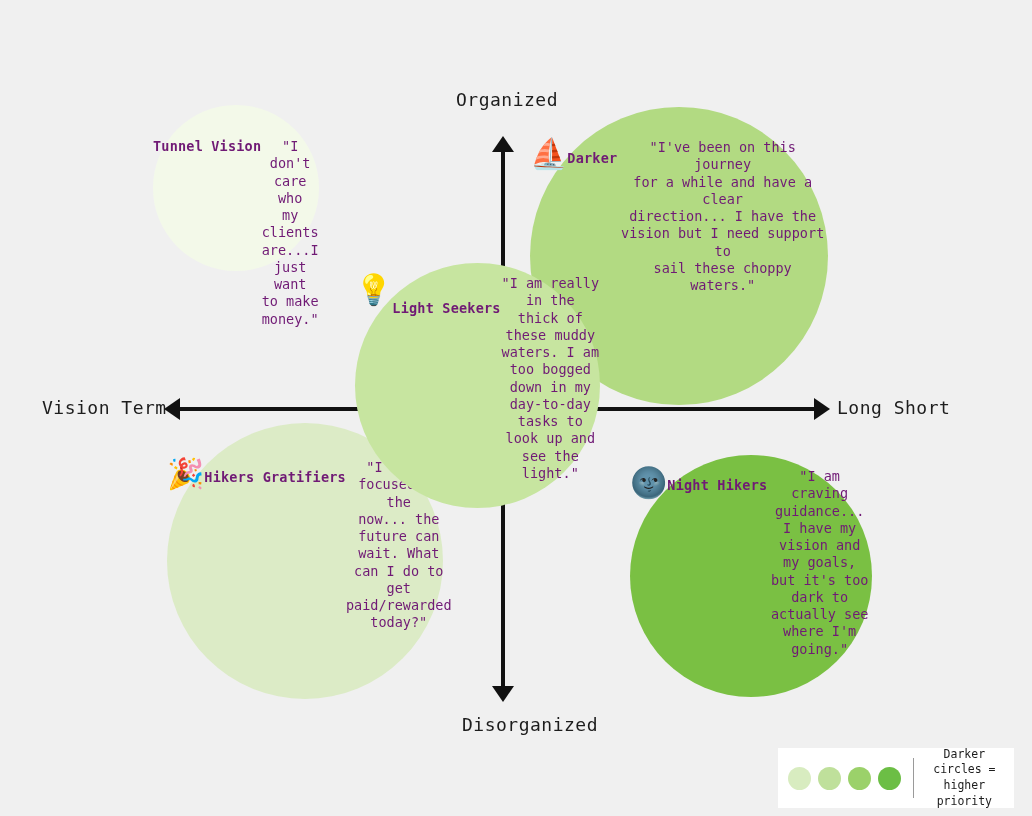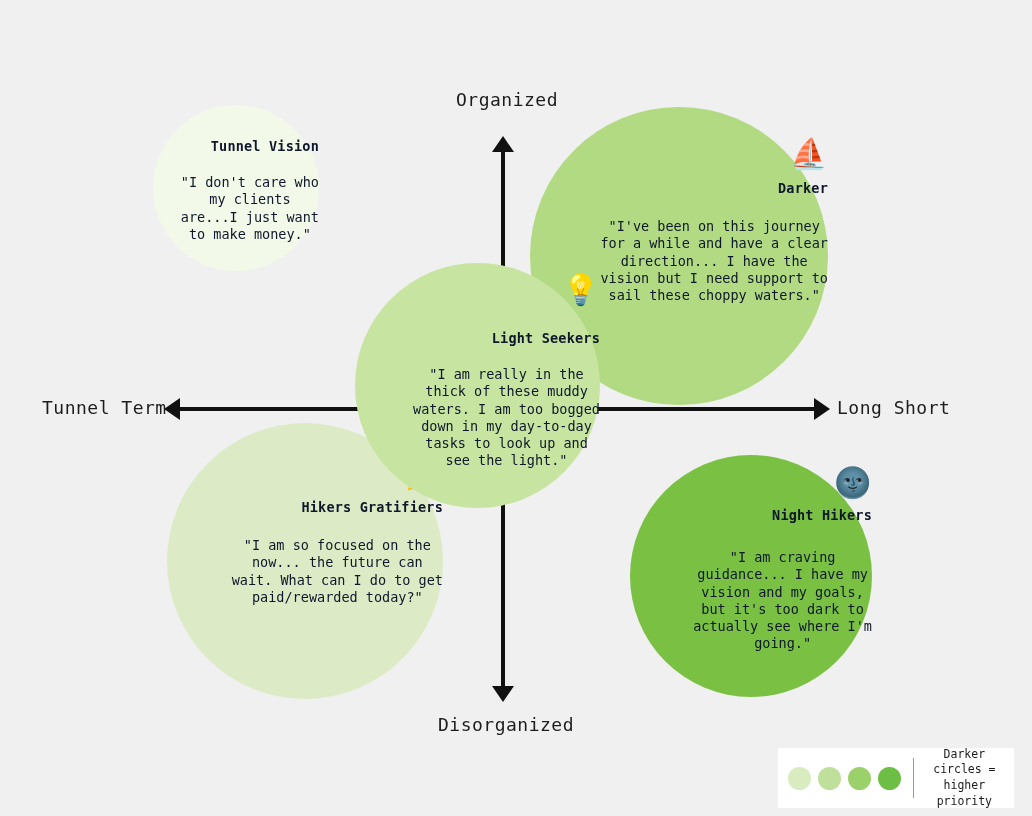--- a/index.html
+++ b/index.html
@@ -53,33 +53,33 @@
 
   .axis-label {
     position: absolute;
     font-size: 18px;
     color: #1d1d1d;
     letter-spacing: 0.5px;
     white-space: nowrap;
     font-family: "DejaVu Sans Mono", "Liberation Mono", monospace;
   }
   .lbl-top    { left: 456px; top: 89px; }
-  .lbl-bottom { left: 438px; top: 714px; }
+  .lbl-bottom { left: 462px; top: 714px; }
   .lbl-left   { left: 42px;  top: 397px; }
   .lbl-right  { left: 837px; top: 397px; }
 
   
   .bubble {
     position: absolute;
     border-radius: 50%;
     display: flex;
-    flex-direction: column;
-    align-items: flex-end;
+    flex-direction: row;
+    align-items: flex-start;
     text-align: center;
-    color: #0f172a;
+    color: #701a75;
   }
   .bubble .emoji {
     font-size: 30px;
     line-height: 1;
     font-family: "DejaVu Sans", sans-serif;
   }
   .bubble .title {
     font-weight: bold;
     font-size: 13.5px;
     letter-spacing: 0.2px;
@@ -163,21 +163,21 @@
 
   <div class="axis-line axis-v" style="background: rgb(17, 17, 17);"></div>
   <div class="axis-line axis-h" style="background: rgb(17, 17, 17);"></div>
   <div class="arrow arrow-up"></div>
   <div class="arrow arrow-down"></div>
   <div class="arrow arrow-left"></div>
   <div class="arrow arrow-right"></div>
 
   <div class="axis-label lbl-top">Organized</div>
   <div class="axis-label lbl-bottom">Disorganized</div>
-  <div class="axis-label lbl-left">Tunnel Term</div>
+  <div class="axis-label lbl-left">Vision Term</div>
   <div class="axis-label lbl-right">Long Short</div>
 
   <div class="bubble" id="b-tunnel" style="background: rgb(243, 249, 233);">
     <div class="title">Tunnel Vision</div>
     <div class="quote">"I don't care who
 my clients
 are...I just want
 to make money."</div>
   </div>
 

